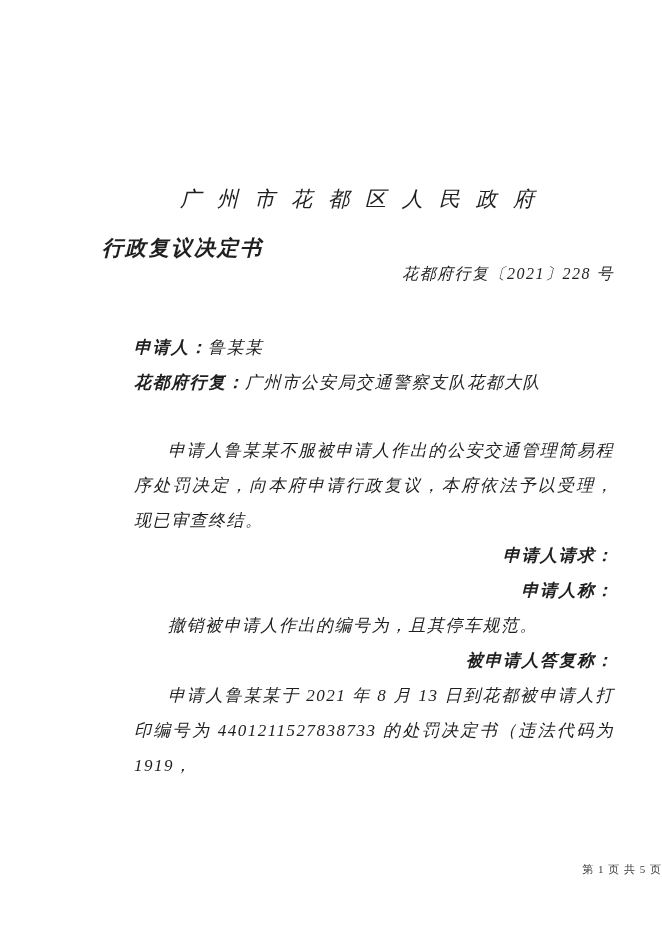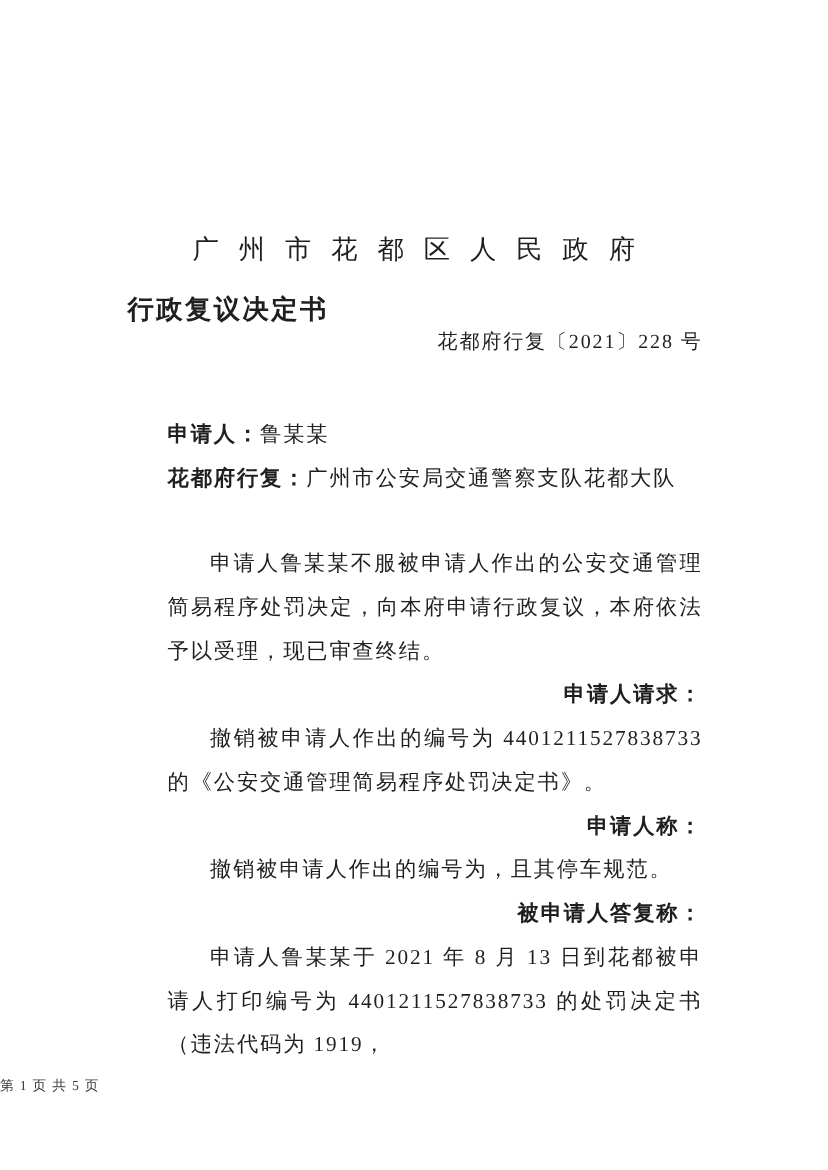--- a/index.html
+++ b/index.html
@@ -8,21 +8,22 @@
     position: relative;
     width: 662px;
     height: 936px;
     margin: 0 auto;
     background: #ffffff;
     color: #1f1f1f;
     font-family: "Liberation Serif", "DejaVu Serif", serif;
     overflow: hidden;
   }
   .content {
-    padding: 186px 100px 0 100px;
+    padding: 186px 48px 0 100px;
+    font-style: italic;
   }
   .doc-title {
     font-size: 21px;
     line-height: 26px;
     font-weight: 500;
     text-align: center;
     letter-spacing: 16px;
     text-indent: 16px;
     white-space: nowrap;
   }
@@ -69,21 +70,21 @@
   .para.heading {
     font-weight: bold;
     font-family: "Liberation Sans", "DejaVu Sans", sans-serif;
     text-align: right;
   }
   .page-footer {
     position: absolute;
     top: 861px;
     left: 0;
     width: 100%;
-    text-align: left;
+    text-align: right;
     font-size: 11px;
     line-height: 16px;
     letter-spacing: 1px;
     color: #3a3a3a;
   }
 </style>
 </head>
 <body>
 
 <div class="page">
@@ -100,21 +101,20 @@
         <span class="party-label">申请人：</span><span>鲁某某</span>
       </div>
       <div class="party-line">
         <span class="party-label">花都府行复：</span><span>广州市公安局交通警察支队花都大队</span>
       </div>
     </div>
 
     <div class="paragraphs">
       <p class="para body">申请人鲁某某不服被申请人作出的公安交通管理简易程序处罚决定，向本府申请行政复议，本府依法予以受理，现已审查终结。</p>
       <p class="para heading">申请人请求：</p>
-      <p class="para body">撤销被申请人作出的编号为 4401211527838733 的《公安交通管理简易程序处罚决定书》。</p>
       <p class="para heading">申请人称：</p>
       <p class="para body">撤销被申请人作出的编号为，且其停车规范。</p>
       <p class="para heading">被申请人答复称：</p>
       <p class="para body">申请人鲁某某于 2021 年 8 月 13 日到花都被申请人打印编号为 4401211527838733 的处罚决定书（违法代码为 1919，</p>
     </div>
 
   </div>
 
   <div class="page-footer">第 1 页 共 5 页</div>
 </div>

